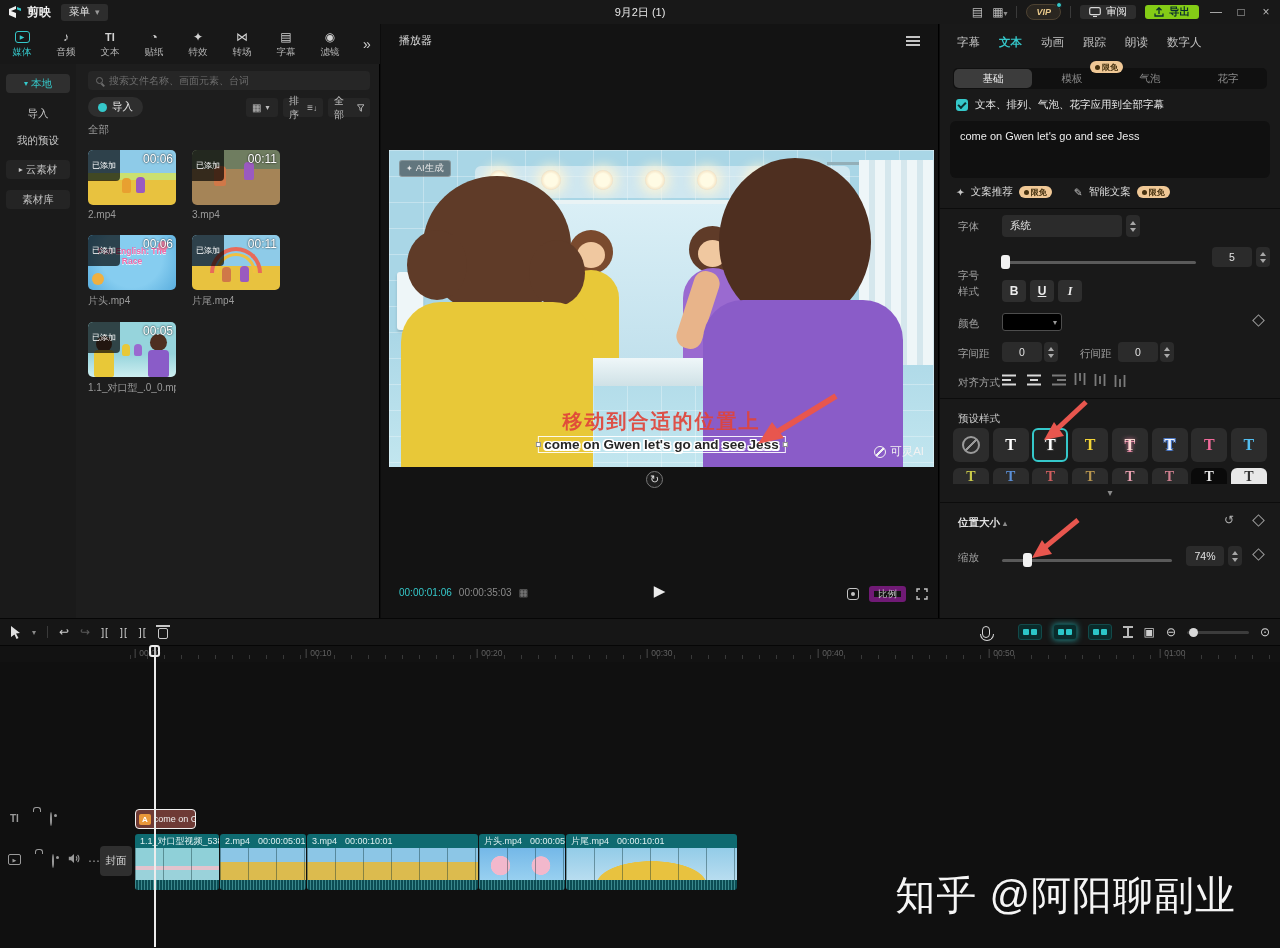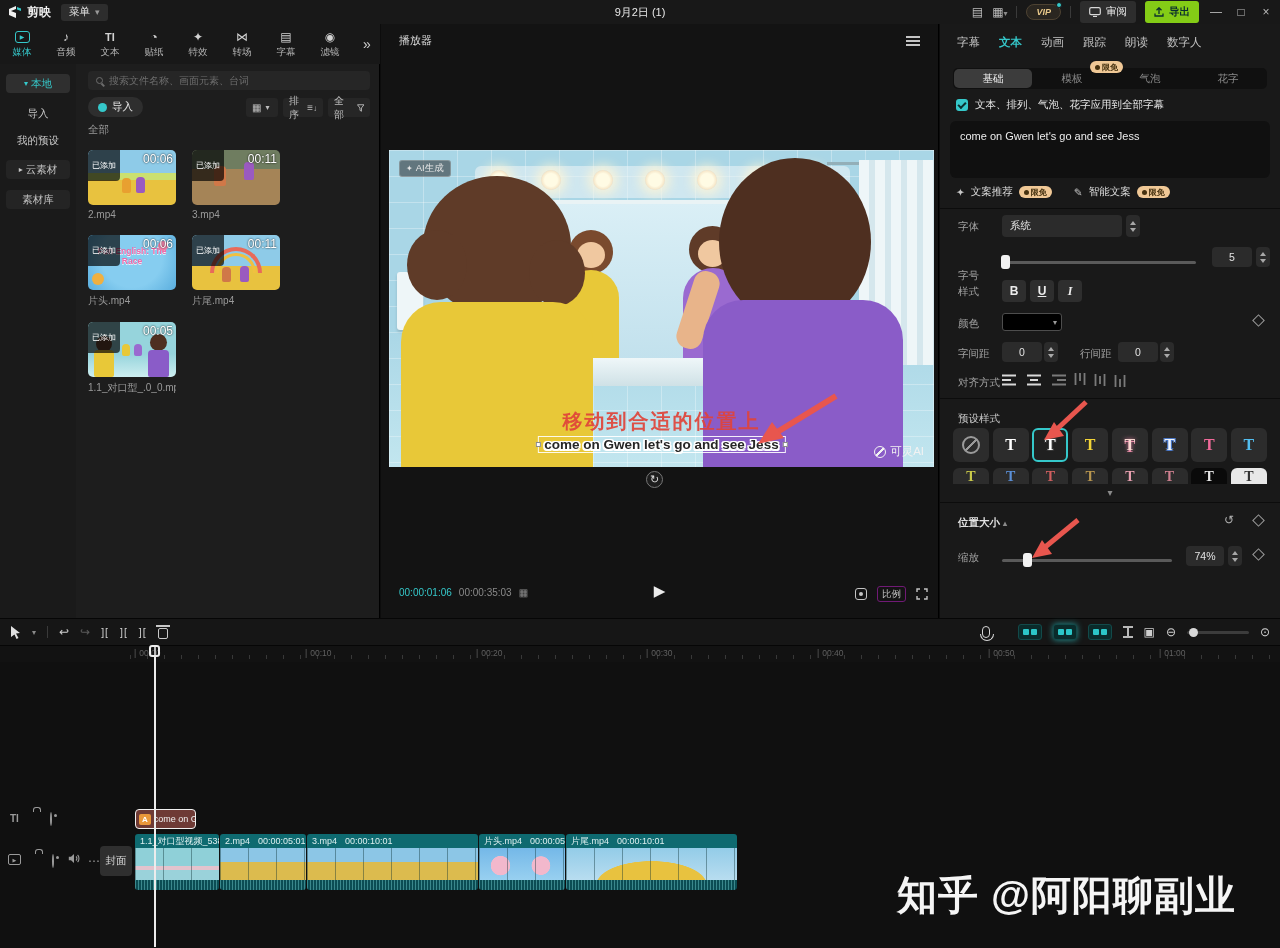--- a/index.html
+++ b/index.html
@@ -10,21 +10,21 @@
   
   .topbar{left:0;top:0;width:1280px;height:24px;background:#181818;z-index:30;display:flex;align-items:center;padding:0 8px;gap:10px}
   .logo{display:flex;align-items:center;gap:5px;color:#f0f0f0;font-weight:bold;font-size:12px}
   .menu-pill{background:#2d2d2d;border-radius:3px;height:17px;padding:0 8px;font-size:10.5px;color:#e0e0e0;display:flex;align-items:center;gap:5px}
   .tb-title{position:absolute;left:0;right:0;top:0;height:24px;display:flex;align-items:center;justify-content:center;font-size:11px;color:#e8e8e8;pointer-events:none}
   .tb-right{position:absolute;right:6px;top:0;height:24px;display:flex;align-items:center;gap:9px}
   .tbico{color:#bdbdbd;font-size:12px}
   .vdiv{width:1px;height:12px;background:#3a3a3a}
   .vip{background:#2a2620;border:1px solid #4d4232;border-radius:9px;height:16px;padding:0 9px;color:#e8c88a;font-weight:bold;font-style:italic;font-size:9px;position:relative;display:flex;align-items:center}
   .vip i{position:absolute;right:-2px;top:-3px;width:6px;height:6px;border-radius:50%;background:#35c8ca;border:1px solid #181818}
-  .pillbtn{background:#2d2d2d;border-radius:3px;height:22px;padding:0 9px;font-size:10.5px;color:#ececec;display:flex;align-items:center;gap:5px}
+  .pillbtn{background:#2d2d2d;border-radius:3px;height:14px;padding:0 9px;font-size:10.5px;color:#ececec;display:flex;align-items:center;gap:5px}
   .exportbtn{background:#84cc16;color:#0b2e2e;font-weight:bold}
   .winctl{color:#b8b8b8;font-size:12px;width:16px;text-align:center}
 
   
   .media-panel{left:0;top:24px;width:380px;height:594px;background:#1d1d1d;border-right:1px solid #000}
   .mtabs{position:absolute;left:0;top:0;width:380px;height:40px;background:#181818;display:flex}
   .mtab{width:44px;height:40px;display:flex;flex-direction:column;align-items:center;justify-content:center;gap:2px;color:#b6b6b6}
   .mtab .ic{height:14px;display:flex;align-items:center;justify-content:center;font-size:12px;color:#d2d2d2}
   .mtab .lb{font-size:9.5px}
   .mtab.sel{color:#35c8ca}.mtab.sel .ic{color:#35c8ca}
@@ -79,21 +79,21 @@
   .aibadge{position:absolute;left:10px;top:10px;background:rgba(40,40,40,.55);border:1px solid rgba(255,255,255,.22);color:#e6e6e6;font-size:9.5px;padding:1px 6px;border-radius:3px;display:flex;align-items:center;gap:3px;z-index:8}
   .brand{position:absolute;right:10px;bottom:8px;color:#f2f2f2;font-size:11.5px;display:flex;align-items:center;gap:4px;z-index:8}
   .brandring{width:12px;height:12px;border:1.5px solid #f2f2f2;border-radius:50%;display:inline-block;background:linear-gradient(135deg,transparent 45%,#f2f2f2 45% 58%,transparent 58%)}
   .rotate{position:absolute;left:265px;top:447px;width:17px;height:17px;border-radius:50%;background:#1d1d1d;border:1px solid #777;color:#ddd;font-size:11px;display:flex;align-items:center;justify-content:center}
   .pc-time{position:absolute;left:18px;top:563px;display:flex;align-items:center;gap:7px;font-size:10px}
   .cur{color:#35c8ca}.tot{color:#8a8a8a}
   .pc-play{position:absolute;left:50%;top:558px;transform:translateX(-50%);color:#ececec;font-size:15px}
   .pc-right{position:absolute;right:10px;top:562px;display:flex;align-items:center;gap:10px}
   .focusico{width:12px;height:12px;border:1.5px solid #c4c4c4;border-radius:3px;position:relative}
   .focusico:after{content:"";position:absolute;left:3px;top:3px;width:4px;height:4px;border-radius:50%;background:#c4c4c4}
-  .ratio-pill{border:1px solid #701a75;border-radius:3px;font-size:9.5px;color:#c8c8c8;padding:0 4px;height:16px;display:flex;align-items:center}
+  .ratio-pill{border:5px solid #701a75;border-radius:3px;font-size:9.5px;color:#c8c8c8;padding:0 4px;height:16px;display:flex;align-items:center}
 
   
   .tp{left:940px;top:24px;width:340px;height:594px;background:#191919}
   .tp-tabs{position:absolute;left:17px;top:0;height:36px;display:flex;align-items:center;gap:19px;font-size:11.5px;color:#c2c2c2}
   .tp-tab.sel{color:#35c8ca;font-weight:bold}
   .seg{position:absolute;left:13px;top:44px;width:314px;height:21px;background:#101010;border-radius:5px;display:flex}
   .seg-item{flex:1;display:flex;align-items:center;justify-content:center;font-size:10.5px;color:#8a8a8a}
   .seg-item.sel{background:#3c3c3c;border-radius:5px;margin:1px;color:#f0f0f0}
   .freebadge{background:#f0c896;color:#45310f;font-size:8px;height:12px;border-radius:7px;padding:0 5px;display:inline-flex;align-items:center;gap:2px;font-weight:bold;white-space:nowrap}
   .freedot{width:5px;height:5px;border-radius:50%;background:#45310f;display:inline-block}
@@ -165,21 +165,21 @@
   .coverbtn{position:absolute;left:100px;top:846px;width:32px;height:30px;background:#2f2f2f;border-radius:4px;color:#d8d8d8;font-size:10.5px;display:flex;align-items:center;justify-content:center}
   .clips{position:absolute;left:135px;top:834px;height:56px;display:flex;z-index:3}
   .clip{position:relative;height:56px;border-radius:3px;overflow:hidden;margin-right:1px;flex:none}
   .clip .bar{height:14px;background:#0e6a70;display:flex;align-items:center;gap:8px;padding:0 5px;font-size:9px;color:#def0f0;white-space:nowrap;overflow:hidden}
   .clip .strip{height:32px}
   .clip .wave{height:10px;background-color:#0b4d54;background-image:repeating-linear-gradient(90deg,rgba(130,225,225,.4) 0 1px,transparent 1px 3px)}
   .s-bath{background:repeating-linear-gradient(90deg,rgba(8,45,48,.4) 0 1px,transparent 1px 28px),linear-gradient(180deg,#8fd0d8 0 55%,#e3c3cd 55% 70%,#9ad2da 70%)}
   .s-field{background:repeating-linear-gradient(90deg,rgba(8,45,48,.4) 0 1px,transparent 1px 28px),linear-gradient(180deg,#8cc6e6 0 45%,#dcbb4e 45%)}
   .s-title{background:repeating-linear-gradient(90deg,rgba(8,45,48,.4) 0 1px,transparent 1px 28px),radial-gradient(circle at 25% 55%,#f2b8cc 0 14%,rgba(0,0,0,0) 15%),radial-gradient(circle at 72% 55%,#f2b8cc 0 14%,rgba(0,0,0,0) 15%),linear-gradient(180deg,#74b8e8,#98d0f0)}
   .s-rainbow{background:repeating-linear-gradient(90deg,rgba(8,45,48,.4) 0 1px,transparent 1px 28px),radial-gradient(ellipse at 50% 115%,#e8c23f 0 45%,rgba(0,0,0,0) 46%),linear-gradient(180deg,#93cce8,#b8ddf0)}
-  .wm{position:absolute;right:44px;top:868px;font-size:40px;color:#f5f5f5;font-weight:700;letter-spacing:1px;z-index:20}
+  .wm{position:absolute;right:44px;top:868px;font-size:40px;color:#f5f5f5;font-weight:400;letter-spacing:1px;z-index:20}
   .annoarrow{position:absolute;z-index:60;pointer-events:none}
 </style>
 </head>
 <body>
 
 <div class="app">
 
   
   <div class="topbar abs">
     <div class="logo">

